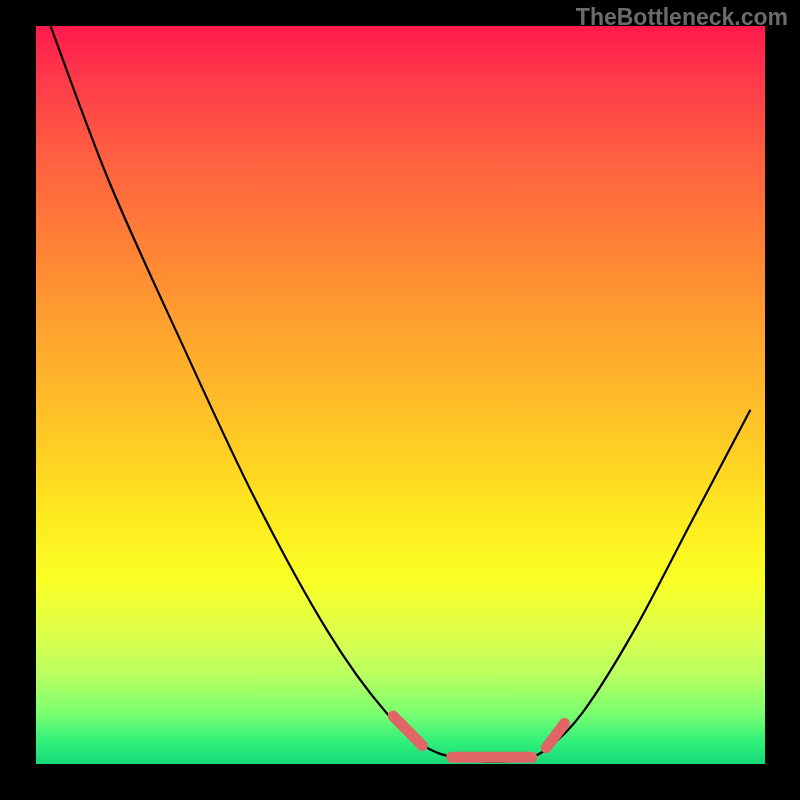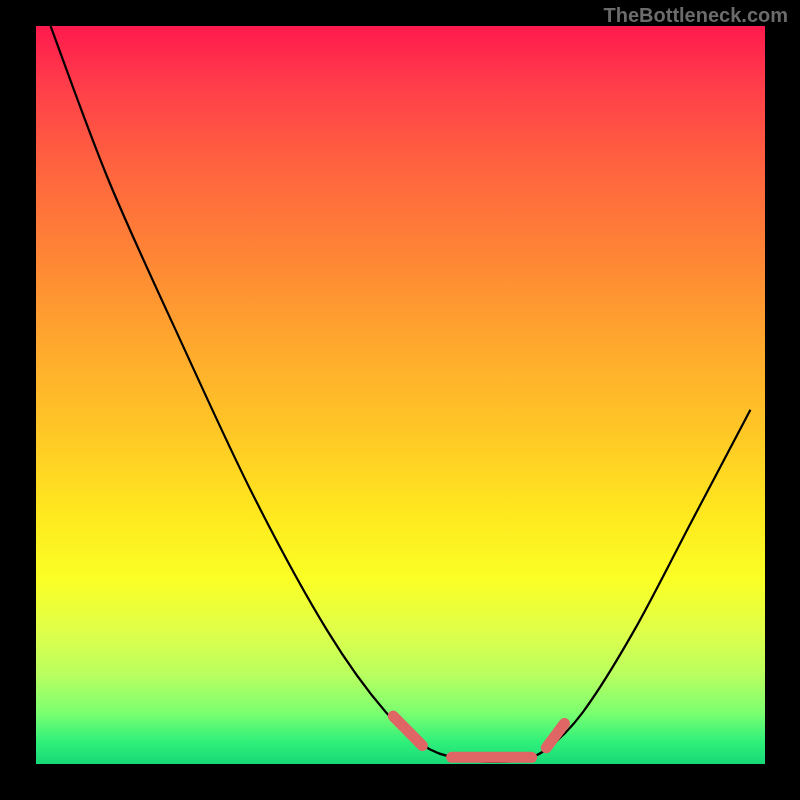--- a/index.html
+++ b/index.html
@@ -14,21 +14,21 @@
     position: relative;
     width: 800px;
     height: 800px;
     background: #000000;
   }
   .watermark {
     position: absolute;
     top: 4px;
     right: 12px;
     font-family: Arial, Helvetica, sans-serif;
-    font-size: 20px;
+    font-size: 23px;
     font-weight: bold;
     color: #6b6b6b;
     z-index: 10;
   }
   .plot-area {
     position: absolute;
     left: 36px;
     top: 26px;
     width: 729px;
     height: 738px;

